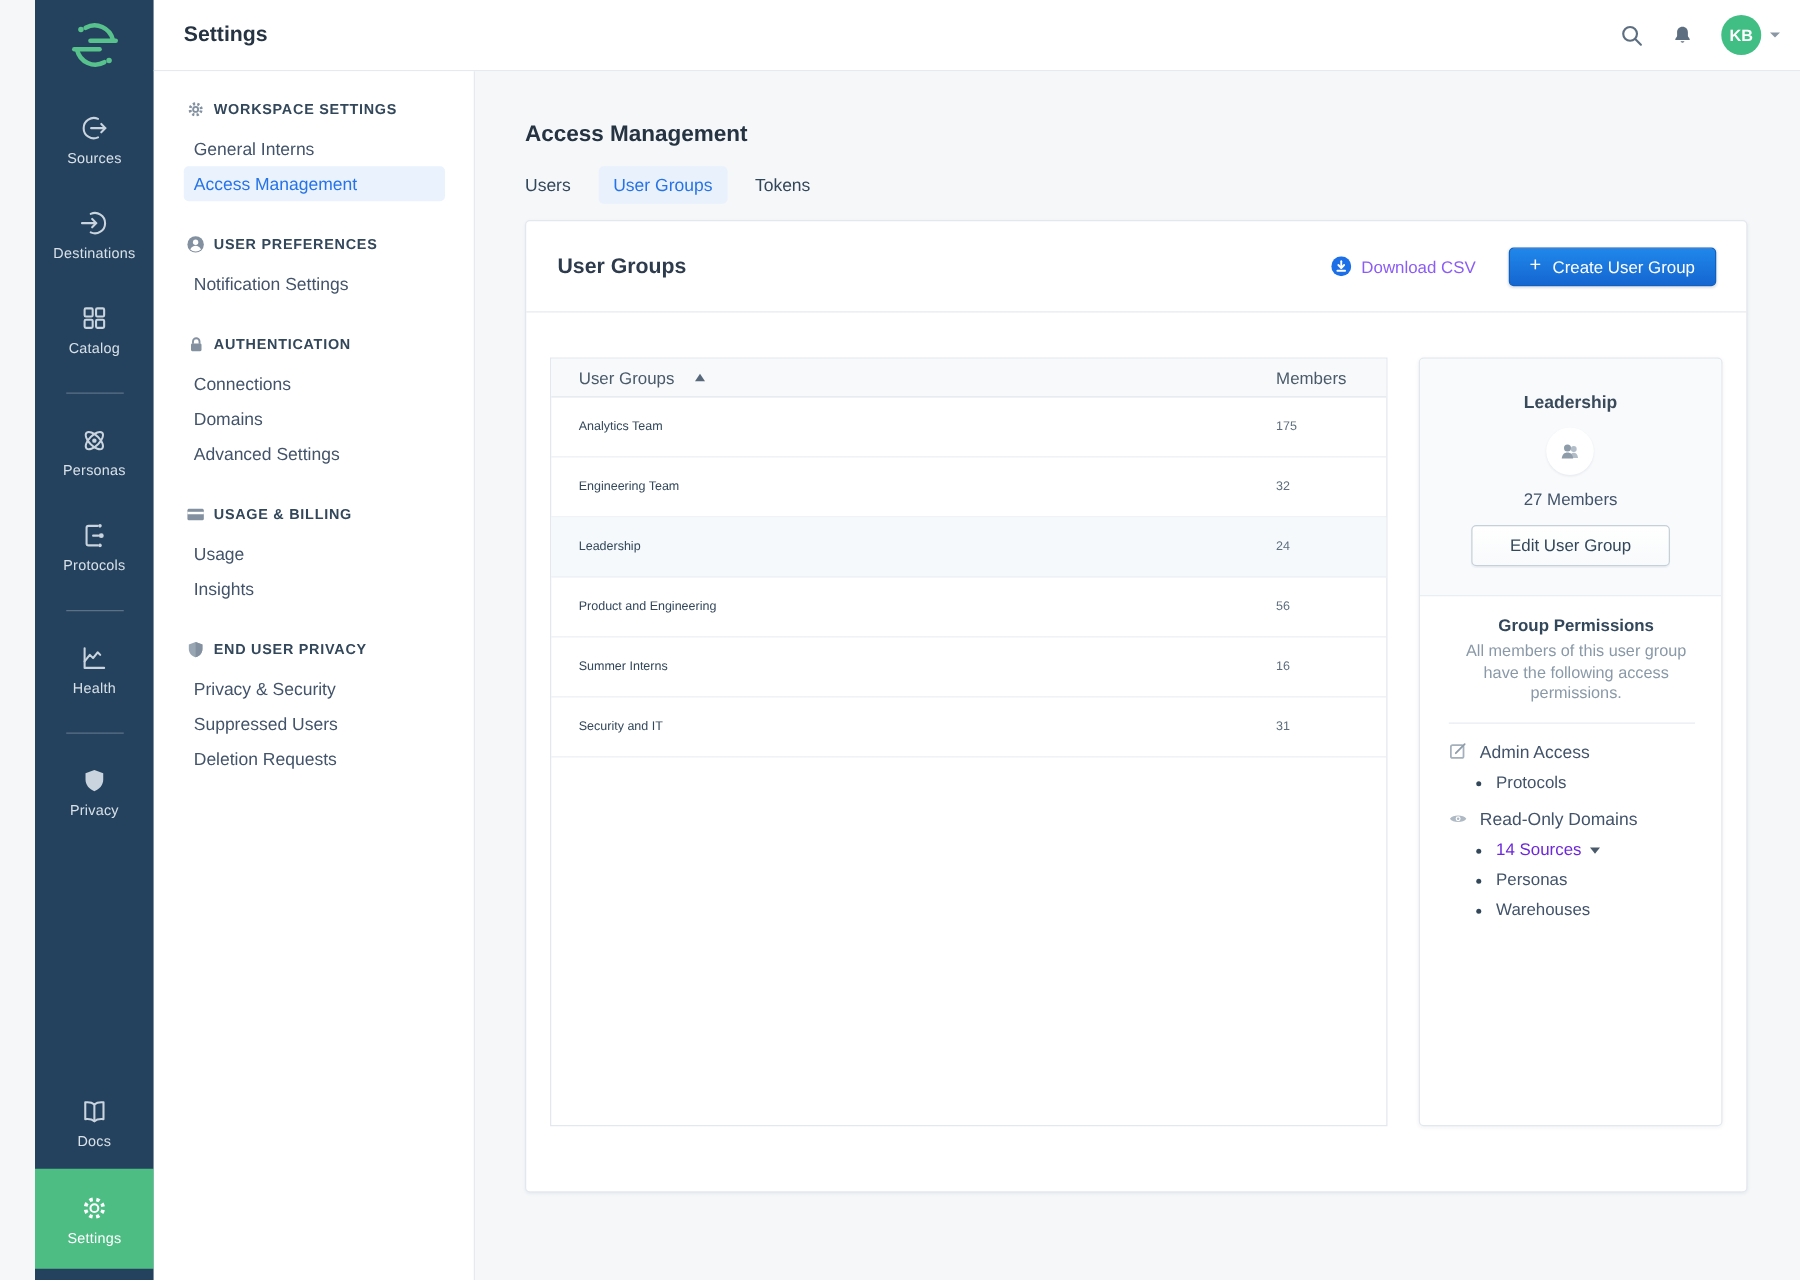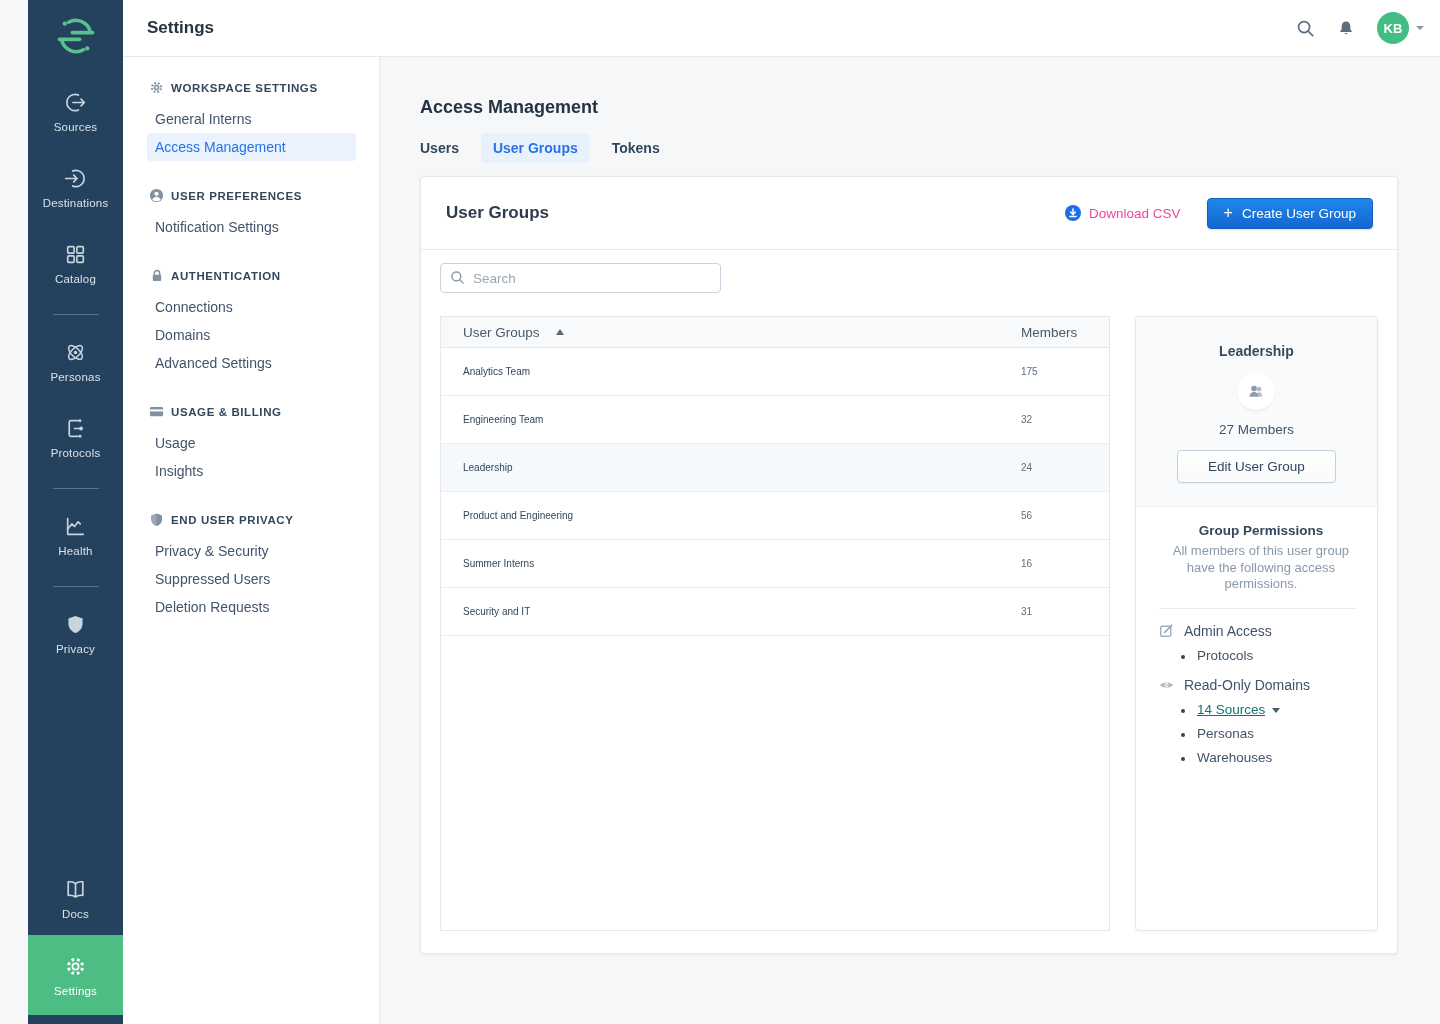--- a/index.html
+++ b/index.html
@@ -37,28 +37,28 @@
   .sn-heading { display:flex; align-items:center; gap:7px; margin:27px 0 10px; padding-left:26px; font-size:11.5px; font-weight:700; letter-spacing:.6px; color:#33475B; }
   .sn-section:first-child .sn-heading { margin-top:0; }
   .sn-ic { display:flex; align-items:center; width:15px; justify-content:center; }
   .sn-item { margin-left:24px; width:209px; padding:6px 8px; font-size:14px; color:#42536A; border-radius:4px; cursor:pointer; }
   .sn-item.active { background:#E9F2FD; color:#2673E8; font-weight:500; }
 
   
   .main { flex:1; background:#F5F7F9; padding:0 42px 0 40px; overflow:hidden; }
   .main-title { margin:40px 0 0; font-size:18px; font-weight:600; color:#253342; }
   .tabs { display:flex; gap:10px; margin:15px 0 0 -12px; }
-  .tab { padding:7px 12px; font-size:14px; font-weight:700; color:#33475B; border-radius:4px; cursor:pointer; }
+  .tab { padding:7px 12px; font-size:14px; font-weight:400; color:#33475B; border-radius:4px; cursor:pointer; }
   .tab.active { background:#E9F1FC; color:#2673E8; }
 
   .card { margin-top:13px; height:778px; background:#fff; border:1px solid #E3E8EE; border-radius:4px; box-shadow:0 1px 3px rgba(23,43,77,.06); }
   .card-header { height:73px; border-bottom:1px solid #E6EAEF; display:flex; align-items:center; padding:0 24px 0 25px; }
   .card-title { font-size:17px; font-weight:600; color:#2E3B4D; }
   .card-actions { margin-left:auto; display:flex; align-items:center; gap:26px; }
-  .download-link { display:flex; align-items:center; gap:8px; color:#ec4899; font-size:13.5px; font-weight:500; text-decoration:none; cursor:pointer; }
+  .download-link { display:flex; align-items:center; gap:8px; color:#8b5cf6; font-size:13.5px; font-weight:500; text-decoration:none; cursor:pointer; }
   .create-btn { display:flex; align-items:center; gap:9px; background:linear-gradient(#1F87EB,#1566D0); border:1px solid #115FBF; border-radius:4px; color:#fff; font-size:13.5px; font-weight:500; height:31px; padding:0 16px; font-family:inherit; cursor:pointer; box-shadow:0 1px 2px rgba(23,43,77,.15); }
   .create-btn .plus { font-size:16px; line-height:1; }
 
   .card-body { padding:13px 19px 0; }
   .search-box { position:relative; width:281px; }
   .search-box input { width:100%; height:30px; border:1px solid #C9D3DD; border-radius:4px; padding:0 10px 0 32px; font-size:13.5px; font-family:inherit; color:#33475B; outline:none; }
   .search-box input::placeholder { color:#9AA7B4; }
   .search-ic { position:absolute; left:10px; top:7px; display:flex; }
 
   .body-row { display:flex; margin-top:23px; }
@@ -78,21 +78,21 @@
   .panel-members { font-size:13.5px; color:#42536A; }
   .edit-btn { margin-top:13px; background:linear-gradient(#fff,#F8FAFB); border:1px solid #C6D0DA; border-radius:4px; padding:8px 30px; font-size:13.5px; font-weight:500; color:#33475B; font-family:inherit; cursor:pointer; box-shadow:0 1px 1px rgba(23,43,77,.05); }
   .panel-perms { padding:16px 14px 0 23px; }
   .perms-title { text-align:center; font-size:13.5px; font-weight:700; color:#33475B; }
   .perms-desc { text-align:center; font-size:13px; color:#8A99A8; line-height:1.28; margin-top:5px; }
   .perms-divider { height:1px; background:#E8EDF2; margin:15px 7px 13px 0; }
   .access-row { display:flex; align-items:center; gap:10px; font-size:14px; color:#42536A; margin-top:14px; }
   .perm-list { list-style:none; margin:5px 0 10px; padding:0 0 0 22px; }
   .perm-list li { position:relative; padding-left:16px; margin-top:9px; font-size:13.5px; color:#42536A; }
   .perm-list li::before { content:''; position:absolute; left:0; top:7px; width:4px; height:4px; border-radius:50%; background:#33475B; }
-  .src-link { color:#0f766e; text-decoration:underline; cursor:pointer; }
+  .src-link { color:#6d28d9; cursor:pointer; }
   .caret-sm { display:inline-block; width:0; height:0; border-left:4px solid transparent; border-right:4px solid transparent; border-top:5px solid #4A5A6A; margin-left:7px; vertical-align:middle; cursor:pointer; }
 </style>
 </head>
 <body>
 
 <div class="app">
 
   <nav class="global-nav">
     <div class="gn-logo">
         <svg width="42" height="42" viewBox="0 0 40 40" fill="none">
@@ -326,29 +326,20 @@
                 <span>Download CSV</span>
               </a>
               <button class="create-btn">
                 <span class="plus">+</span>
                 <span>Create User Group</span>
               </button>
             </div>
           </div>
 
           <div class="card-body">
-            <div class="search-box">
-              <span class="search-ic">
-                  <svg width="15" height="15" viewBox="0 0 16 16" fill="none" stroke="#8B98A6" stroke-width="1.5" stroke-linecap="round">
-                    <circle cx="6.8" cy="6.8" r="4.7"></circle>
-                    <path d="M10.4 10.4 L14 14"></path>
-                  </svg>
-                </span>
-              <input placeholder="Search" style="">
-            </div>
 
             <div class="body-row">
               <div class="table-box">
                 <div class="t-head">
                   <div class="t-name">
                     <span>User Groups</span>
                     <span class="sort-asc"></span>
                   </div>
                   <div class="t-members">Members</div>
                 </div>

